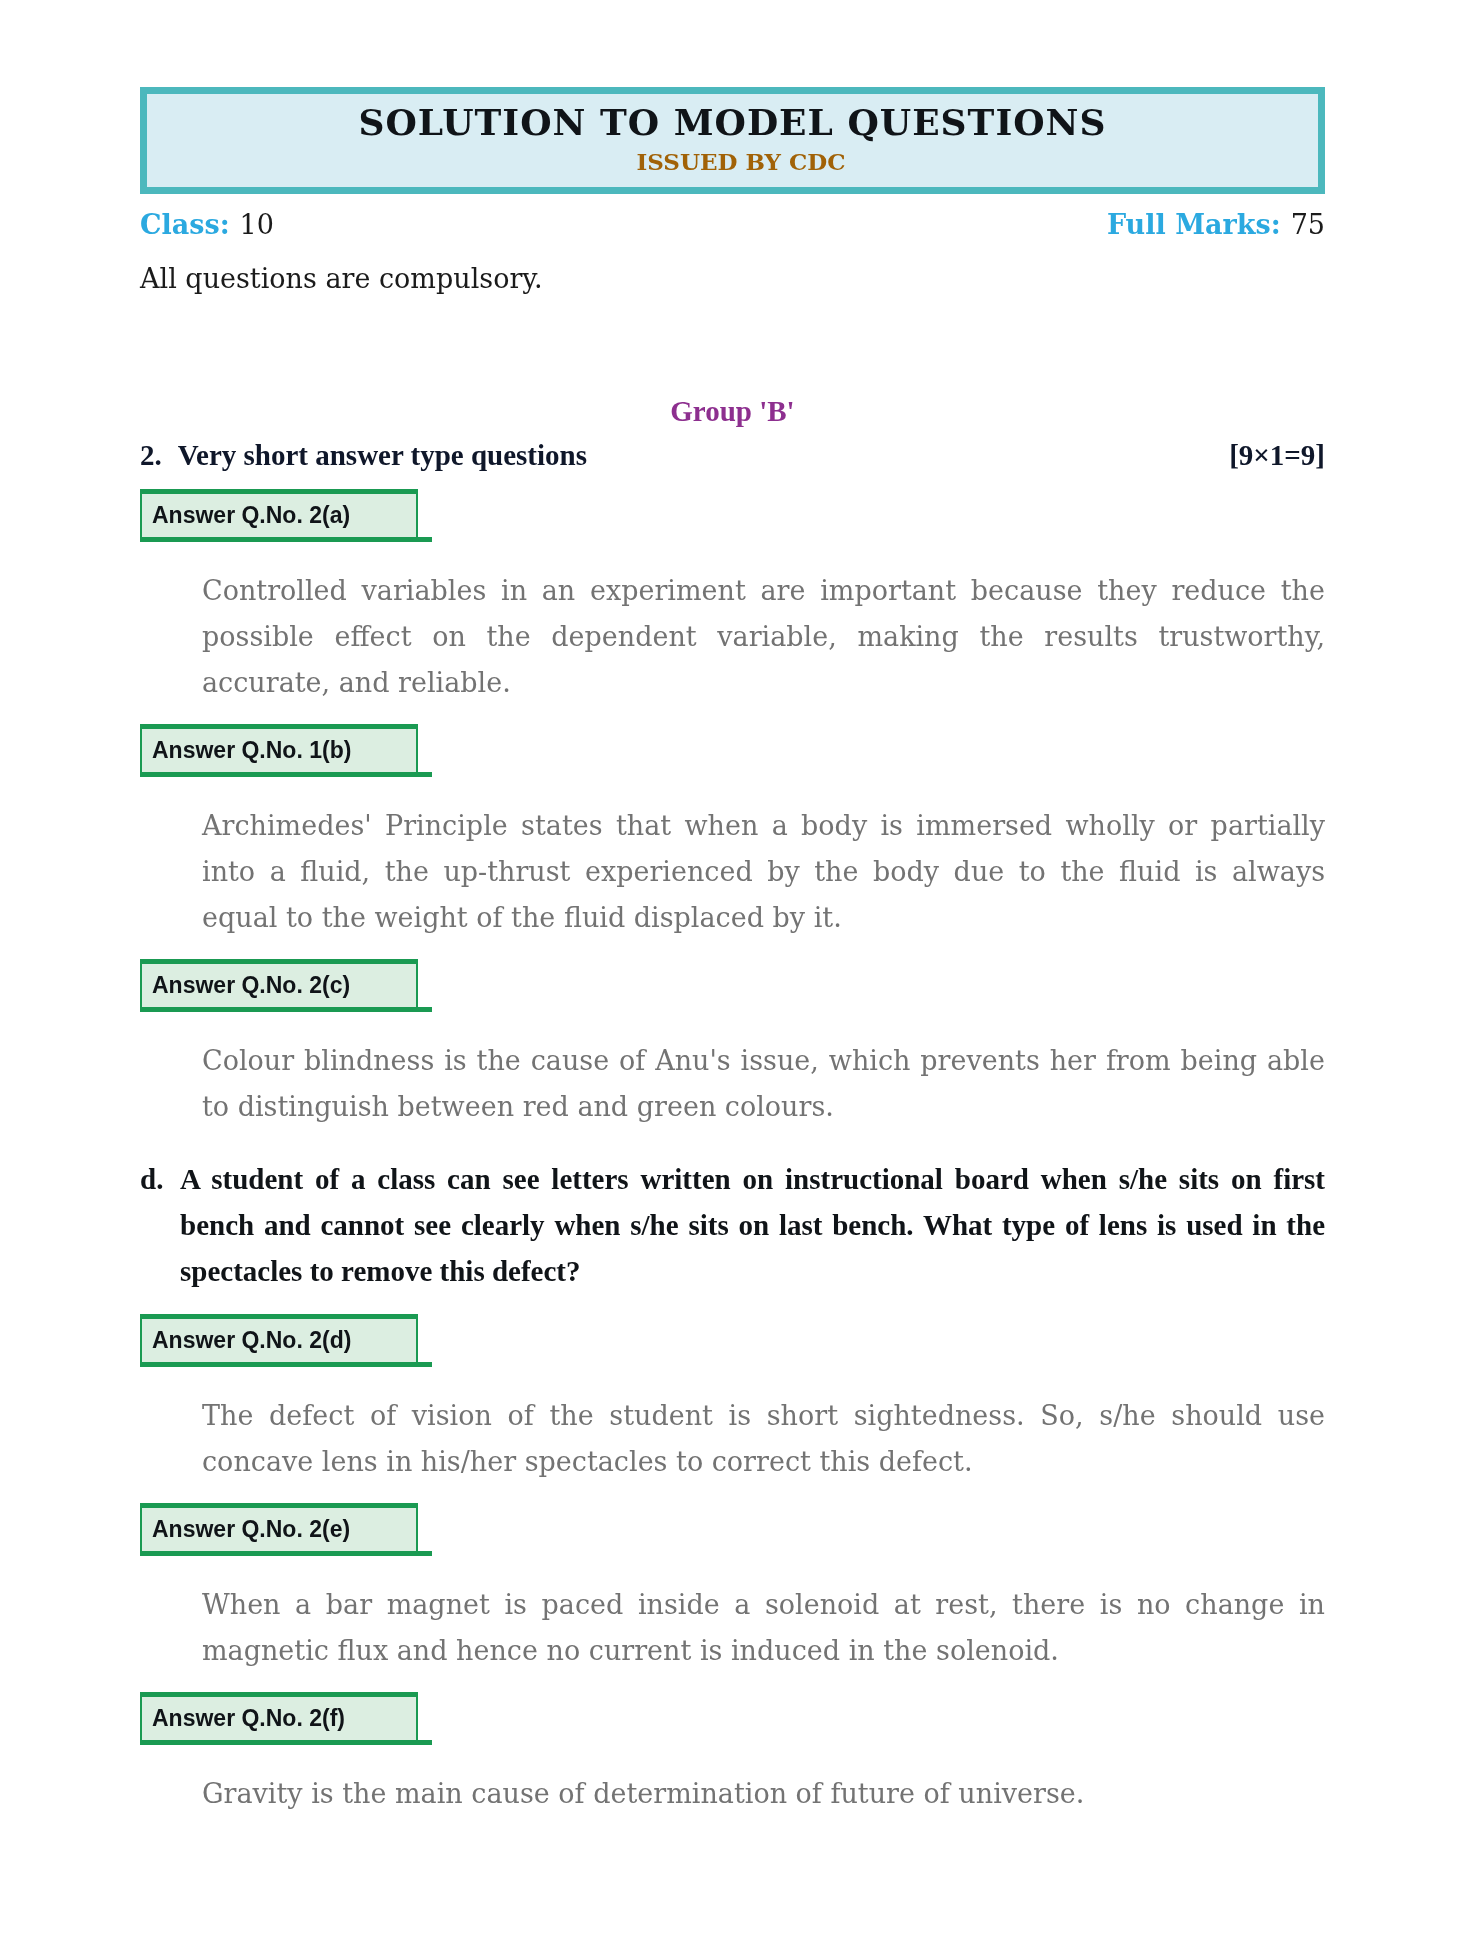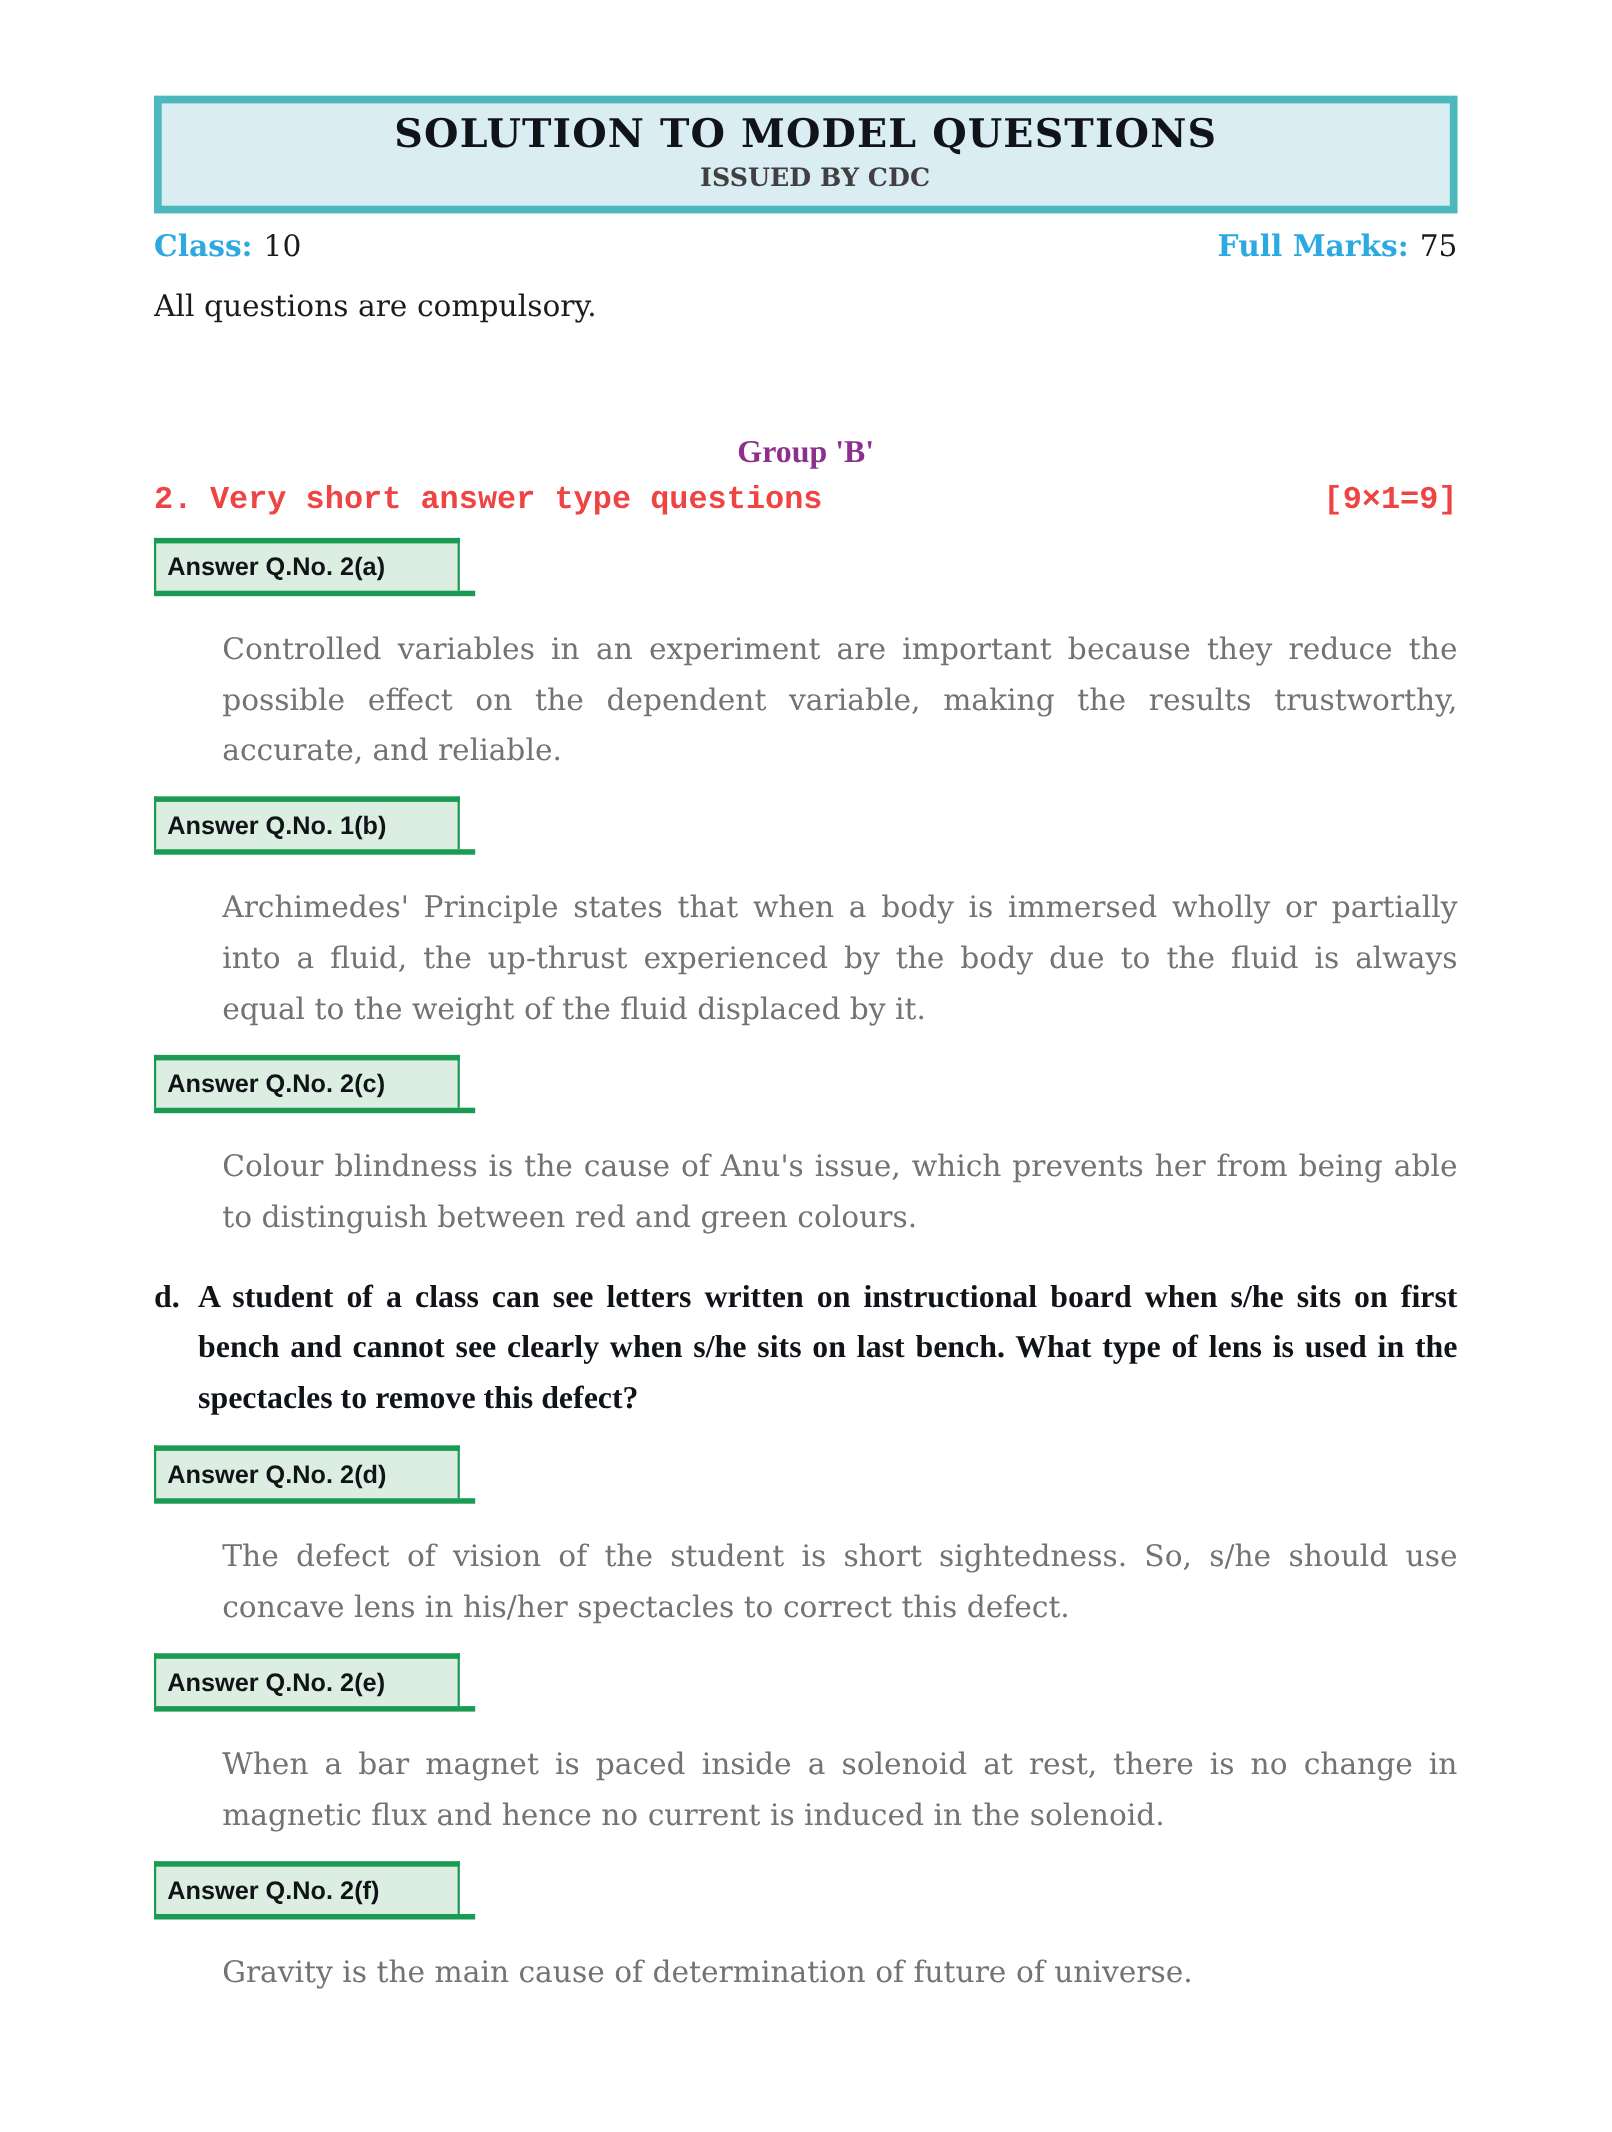--- a/index.html
+++ b/index.html
@@ -30,21 +30,21 @@
     letter-spacing: 1px;
     line-height: 46px;
     color: #101418;
   }
   .doc-subtitle {
     font-family: "DejaVu Serif", serif;
     font-weight: 700;
     font-size: 23px;
     line-height: 30px;
     margin-top: 2px;
-    color: #404040;
+    color: #a16207;
     padding-left: 17px;
   }
 
   
   .meta { margin-top: 16px; font-size: 27px; }
   .meta-row { display: flex; justify-content: space-between; margin-bottom: 24px; line-height: 30px; }
   .label-cyan { color: #2ba9e0; font-weight: 700; margin-right: 10px; }
   .meta-note { font-size: 27px; line-height: 30px; }
 
   
@@ -55,22 +55,22 @@
     font-family: "Liberation Serif", serif;
     font-weight: 700;
     font-size: 29px;
     line-height: 34px;
   }
   .q-heading {
     display: flex;
     justify-content: space-between;
     align-items: baseline;
     margin-top: 9px;
-    color: #ef4444;
-    font-family: Liberation Mono, monospace;
+    color: #0f172a;
+    font-family: Liberation Serif, serif;
     font-weight: 700;
     font-size: 29px;
     line-height: 36px;
   }
   .q-number { margin-right: 16px; }
 
   
   .answer-box {
     position: relative;
     box-sizing: border-box;

